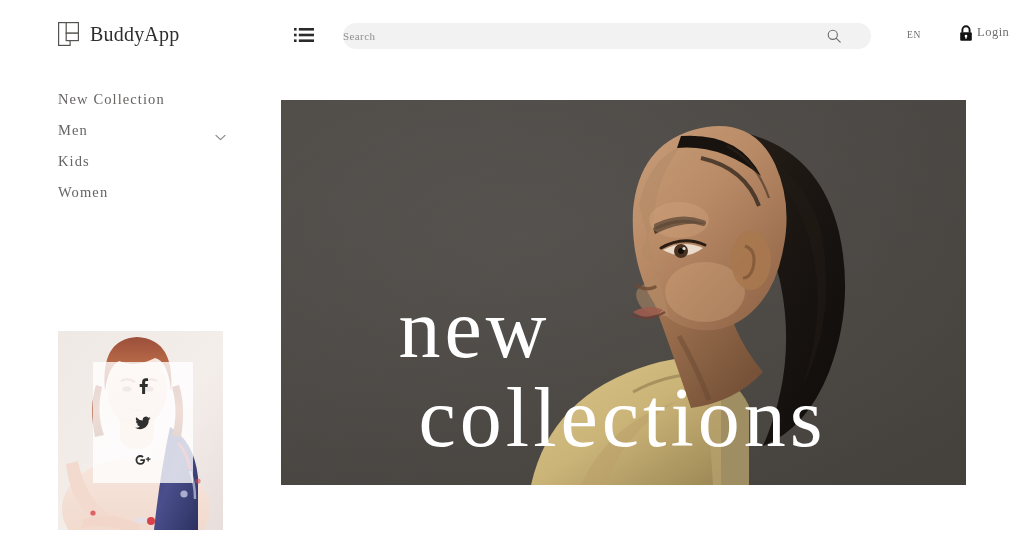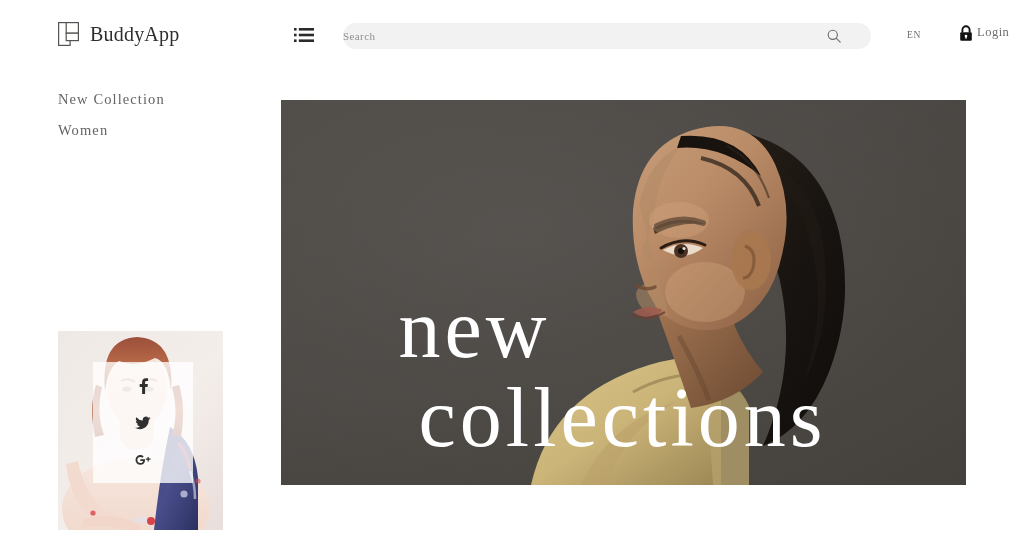--- a/index.html
+++ b/index.html
@@ -181,22 +181,33 @@
     </a>
   </div>
 
   <div class="sidebar">
     <nav class="nav">
 
       <div class="nav-item">
         <span class="nav-label">New Collection</span>
       </div>
 
-
-
+      <div class="nav-item">
+        <span class="nav-label">Men</span>
+        <span class="chev">
+          <svg width="11" height="7" viewBox="0 0 11 7">
+            <polyline points="1,1.4 5.5,5.6 10,1.4" fill="none" stroke="#8e8c8a" stroke-width="1.25" stroke-linecap="round" stroke-linejoin="round"></polyline>
+          </svg>
+        </span>
+      </div>
+
+
+      <div class="nav-item">
+        <span class="nav-label">Kids</span>
+      </div>
 
       <div class="nav-item">
         <span class="nav-label">Women</span>
       </div>
     </nav>
 
     <div class="promo">
       <svg class="promo-photo" viewBox="0 0 165 199" preserveAspectRatio="xMidYMid slice">
         <defs>
           <linearGradient id="promoBg" x1="0" y1="0" x2="1" y2="1">

